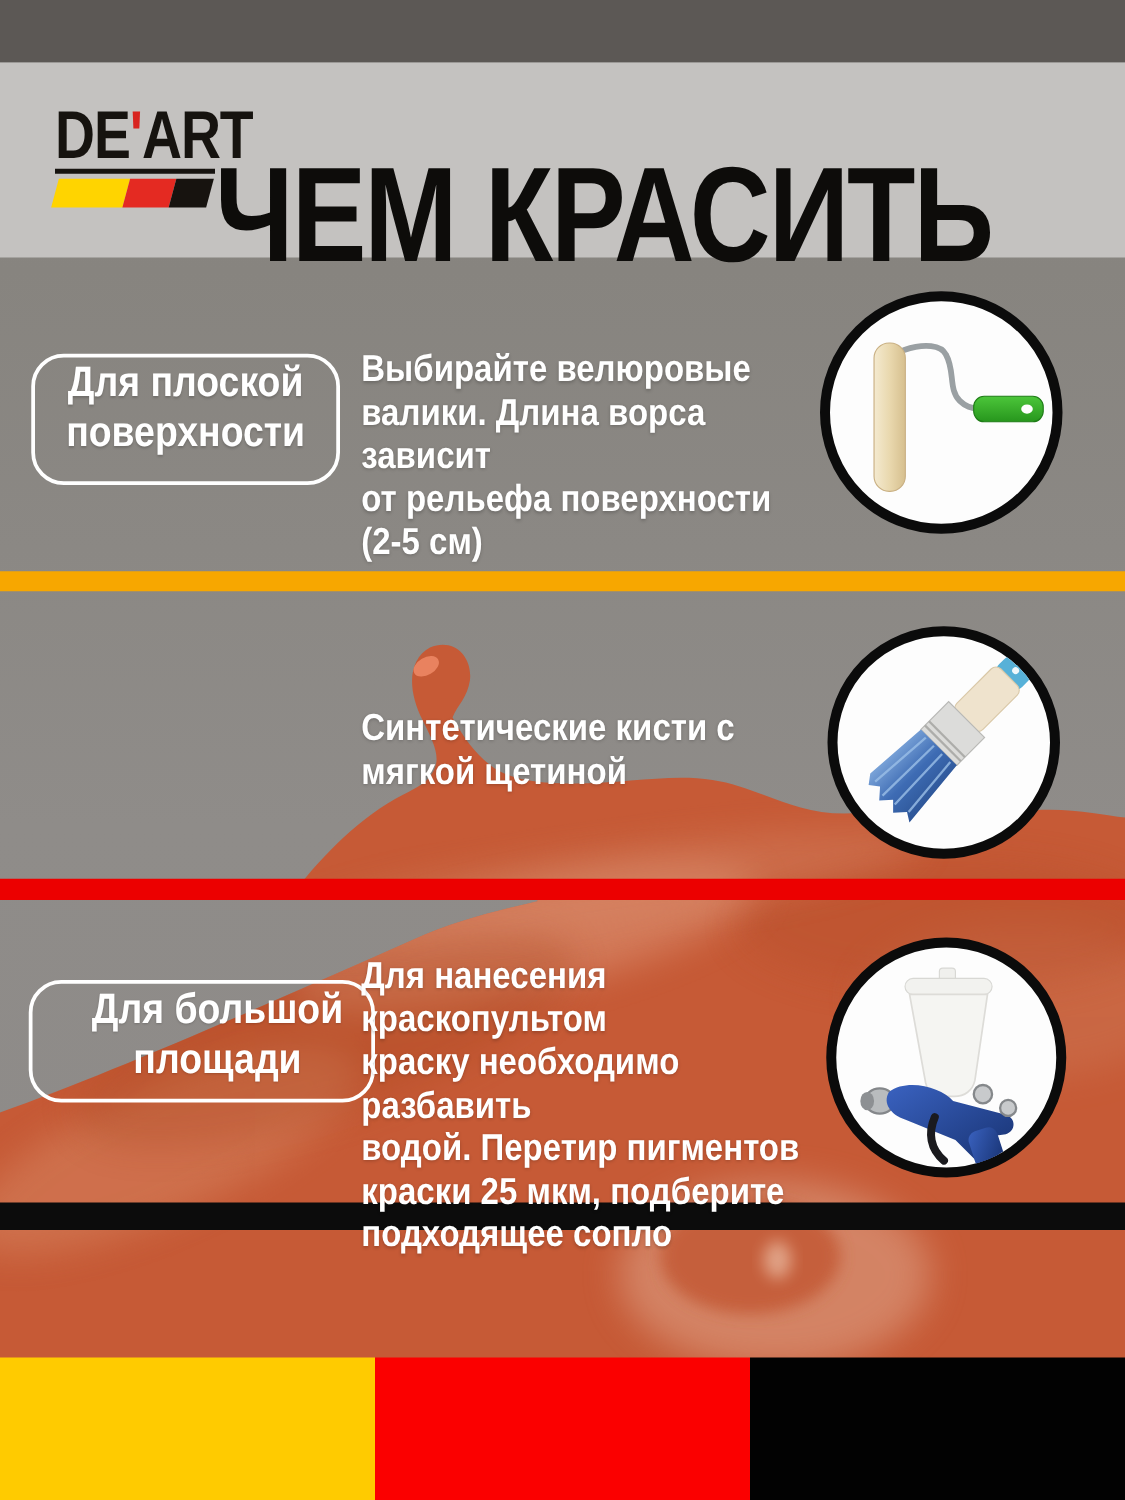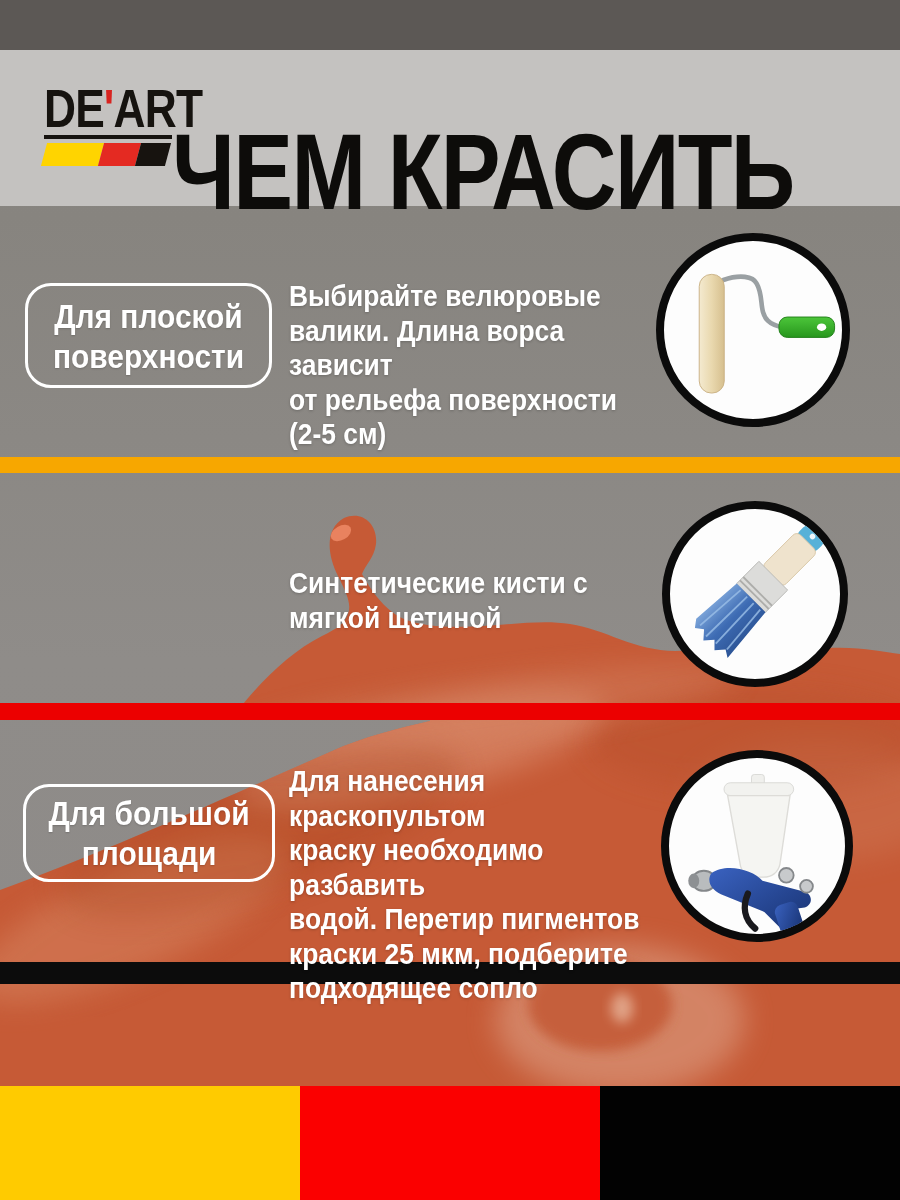--- a/index.html
+++ b/index.html
@@ -26,28 +26,28 @@
          transform-origin:0 0;white-space:nowrap;}
   
   .splash{position:absolute;left:0;top:500px;width:900px;height:587px;}
   
   .stripe{position:absolute;left:0;width:900px;}
   .stripe-orange{top:457px;height:16px;background:#f7a700;}
   .stripe-red{top:703px;height:17px;background:#ec0000;}
   .stripe-black{top:962px;height:22px;background:#0c0c0c;}
   
   .label-box{position:absolute;border:3px solid #ffffff;border-radius:26px;
-             display:flex;align-items:center;justify-content:center;background:transparent;}
+             display:flex;align-items:flex-start;justify-content:center;background:transparent;}
   .label-box .label-text{width:100%;text-align:center;color:#fff;font-weight:700;
              font-size:34px;line-height:40px;white-space:pre-line;
              transform:scaleX(.88);transform-origin:50% 50%;
              text-shadow:0 1px 2px rgba(0,0,0,.18);}
   .box-1{left:25px;top:283px;width:241px;height:99px;}
   .box-2{left:25px;top:538px;width:241px;height:122px;}
-  .box-3{left:23px;top:784px;width:246px;height:92px;}
+  .box-3{left:23px;top:784px;width:246px;height:92px;padding-left:25px;}
   .desc{position:absolute;color:#fff;font-weight:700;font-size:30px;line-height:34.5px;
         white-space:pre-line;width:430px;transform:scaleX(.88);transform-origin:0 0;
         text-shadow:0 1px 3px rgba(0,0,0,.22);}
   .desc-1{left:289px;top:279px;}
   .desc-2{left:289px;top:566px;}
   .desc-3{left:289px;top:764px;}
   .tool-circle{position:absolute;border-radius:50%;background:#fdfdfd;border:8px solid #0b0b0b;
                overflow:hidden;box-sizing:border-box;}
   .circ-1{left:656px;top:233px;width:194px;height:194px;}
   .circ-2{left:662px;top:501px;width:186px;height:186px;}

